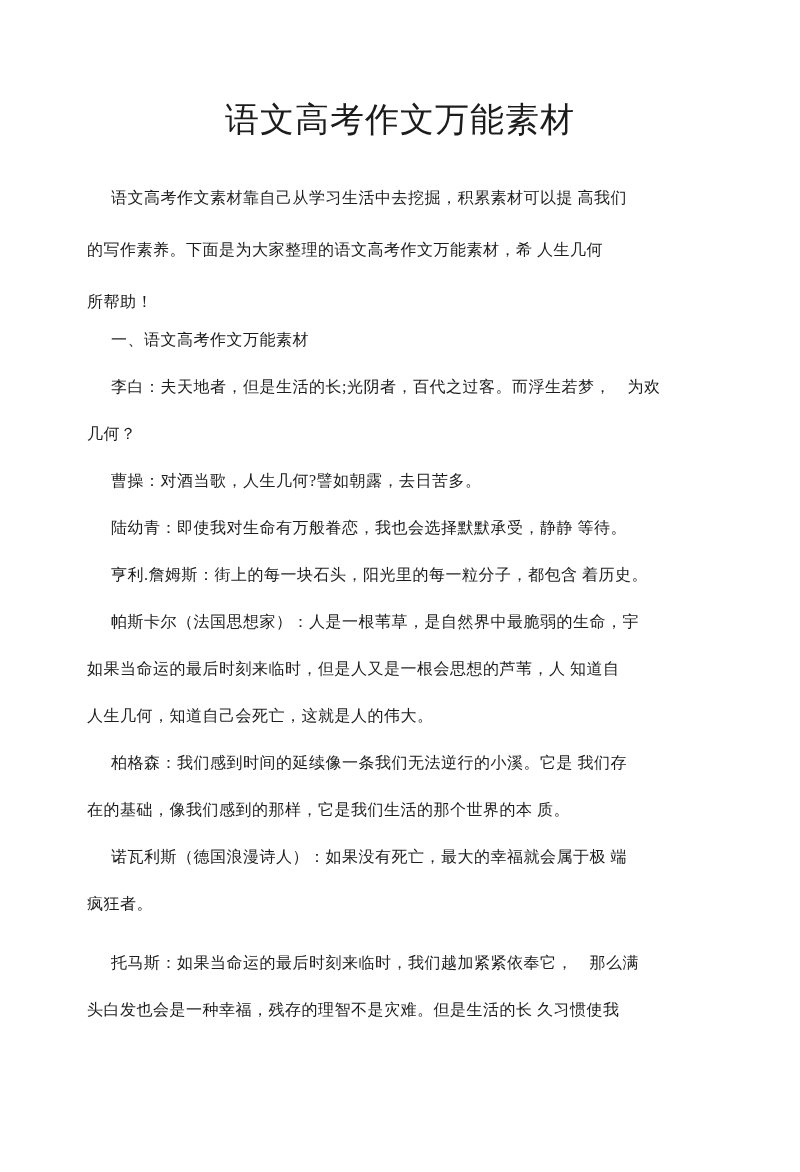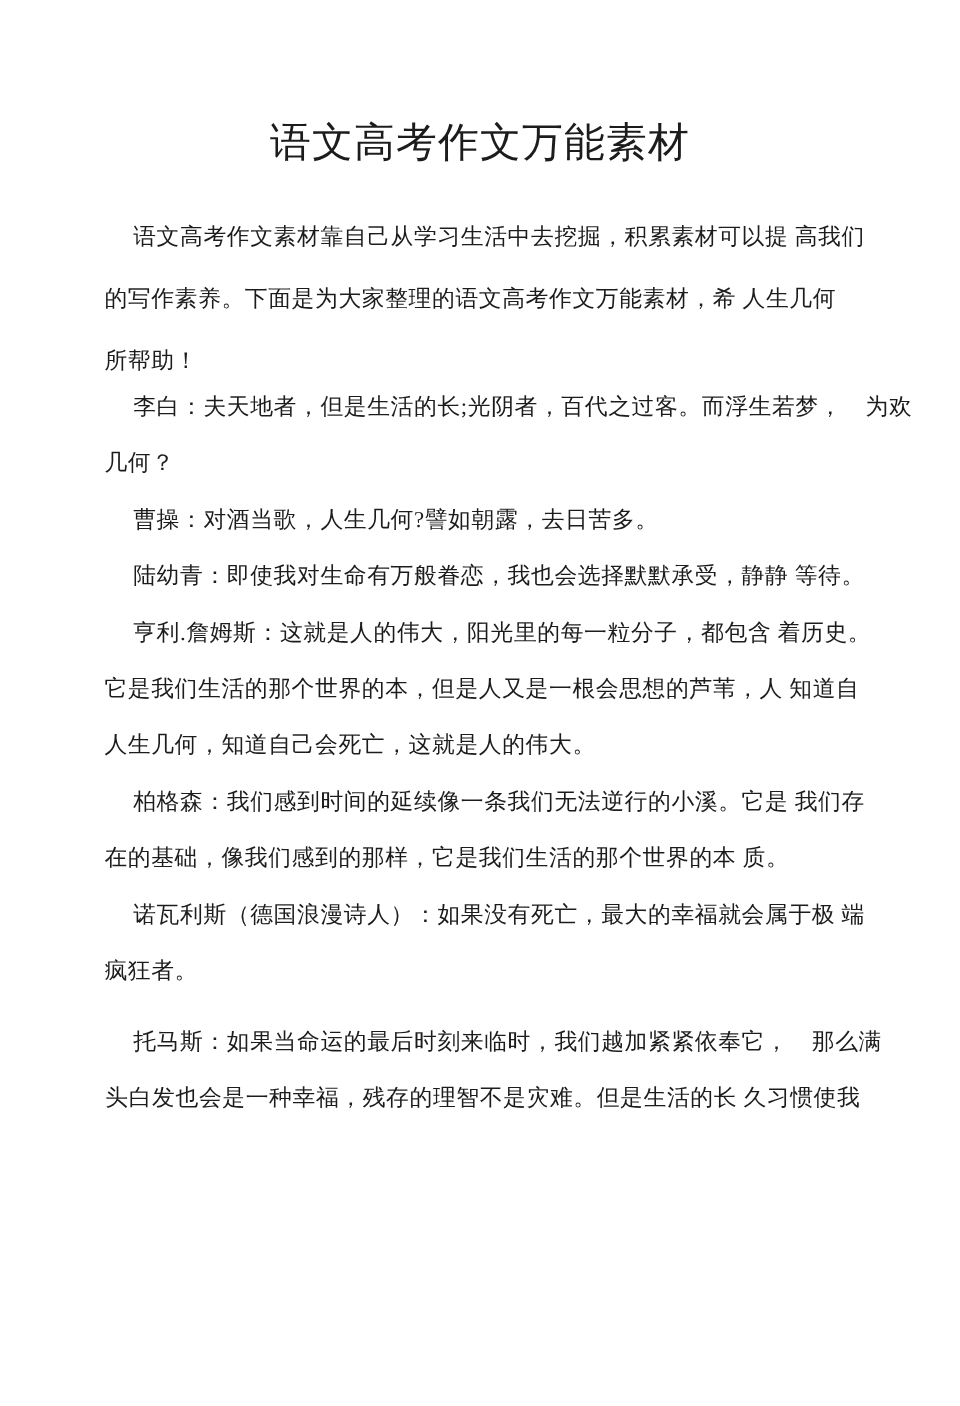--- a/index.html
+++ b/index.html
@@ -17,62 +17,66 @@
     margin-top: 98px;
     text-align: center;
     font-size: 34px;
     line-height: 44px;
     font-weight: 400;
     letter-spacing: 1px;
   }
   .doc-body {
     margin: 30px 83px 0 87px;
     width: 630px;
-    font-size: 19px;
+    font-size: 16px;
     letter-spacing: 0.5px;
   }
   .para { }
   .line {
     line-height: 47px;
     height: 47px;
     white-space: nowrap;
   }
   .line.indent { text-indent: 24px; }
   
   .para.first-para .line { line-height: 52px; height: 52px; }
   .para.first-para { margin-bottom: -12px; }
   
-  .para.gap-before { margin-top: 12px; text-align: right; }
+  .para.gap-before { margin-top: 12px; }
 </style>
 </head>
 <body>
 
 <div class="page">
   <h1 class="doc-title">语文高考作文万能素材</h1>
   <div class="doc-body">
       <div class="para first-para">
         <div class="line indent">语文高考作文素材靠自己从学习生活中去挖掘，积累素材可以提 高我们</div>
         <div class="line">的写作素养。下面是为大家整理的语文高考作文万能素材，希 人生几何</div>
         <div class="line">所帮助！</div>
       </div>
       <div class="para">
+        <div class="line indent">一、语文高考作文万能素材</div>
+      </div>
+      <div class="para">
         <div class="line indent">李白：夫天地者，但是生活的长;光阴者，百代之过客。而浮生若梦，　为欢</div>
         <div class="line">几何？</div>
       </div>
       <div class="para">
         <div class="line indent">曹操：对酒当歌，人生几何?譬如朝露，去日苦多。</div>
       </div>
       <div class="para">
         <div class="line indent">陆幼青：即使我对生命有万般眷恋，我也会选择默默承受，静静 等待。</div>
       </div>
       <div class="para">
-        <div class="line indent">亨利.詹姆斯：这就是人的伟大，阳光里的每一粒分子，都包含 着历史。</div>
+        <div class="line indent">亨利.詹姆斯：街上的每一块石头，阳光里的每一粒分子，都包含 着历史。</div>
       </div>
       <div class="para">
-        <div class="line">它是我们生活的那个世界的本，但是人又是一根会思想的芦苇，人 知道自</div>
+        <div class="line indent">帕斯卡尔（法国思想家）：人是一根苇草，是自然界中最脆弱的生命，宇</div>
+        <div class="line">如果当命运的最后时刻来临时，但是人又是一根会思想的芦苇，人 知道自</div>
         <div class="line">人生几何，知道自己会死亡，这就是人的伟大。</div>
       </div>
       <div class="para">
         <div class="line indent">柏格森：我们感到时间的延续像一条我们无法逆行的小溪。它是 我们存</div>
         <div class="line">在的基础，像我们感到的那样，它是我们生活的那个世界的本 质。</div>
       </div>
       <div class="para">
         <div class="line indent">诺瓦利斯（德国浪漫诗人）：如果没有死亡，最大的幸福就会属于极 端</div>
         <div class="line">疯狂者。</div>
       </div>

